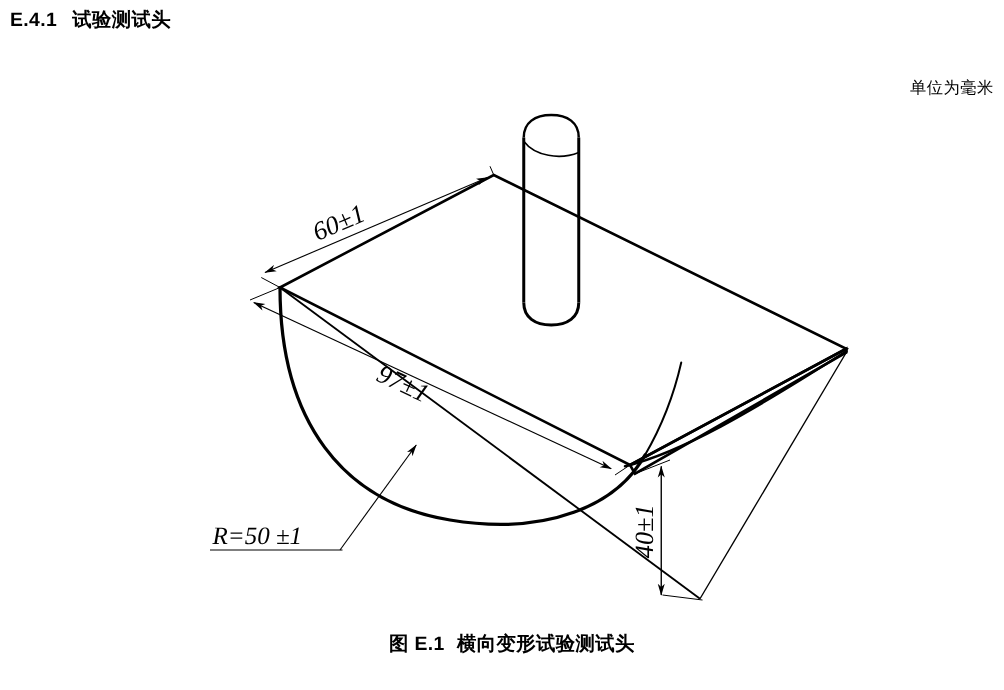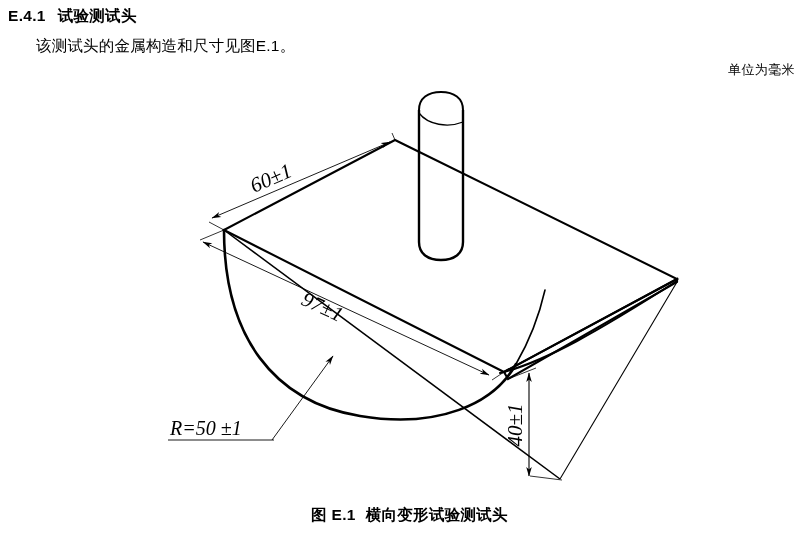--- a/index.html
+++ b/index.html
@@ -87,21 +87,20 @@
 </style>
 </head>
 <body>
 
 <div class="page">
 
   <div class="clause-heading">
     <span class="clause-number">E.4.1</span><span>试验测试头</span>
   </div>
 
-  <div class="clause-body">该测试头的金属构造和尺寸见图E.1。</div>
 
   <div class="unit-note">单位为毫米</div>
 
   <div class="figure-wrap">
     <svg width="803" height="410" viewBox="0 0 803 410">
       <defs>
         <marker id="arrHead" markerWidth="11" markerHeight="11" refX="9" refY="3.2" orient="auto" markerUnits="userSpaceOnUse">
           <path d="M0,0.4 L9.5,3.2 L0,6 L2.6,3.2 Z" fill="#000000"></path>
         </marker>
         <marker id="arrTail" markerWidth="11" markerHeight="11" refX="1.5" refY="3.2" orient="auto" markerUnits="userSpaceOnUse">

